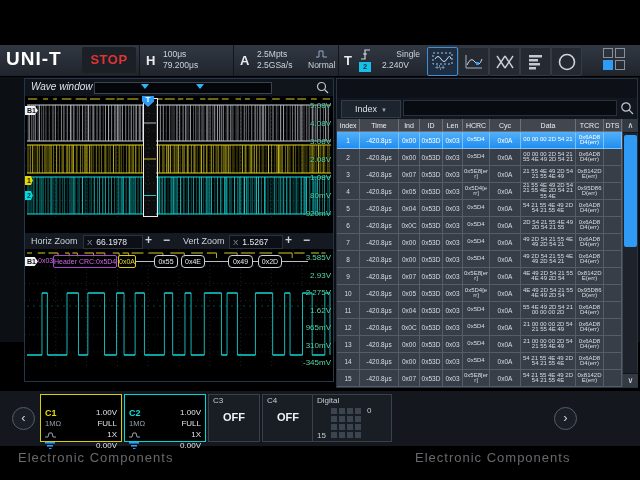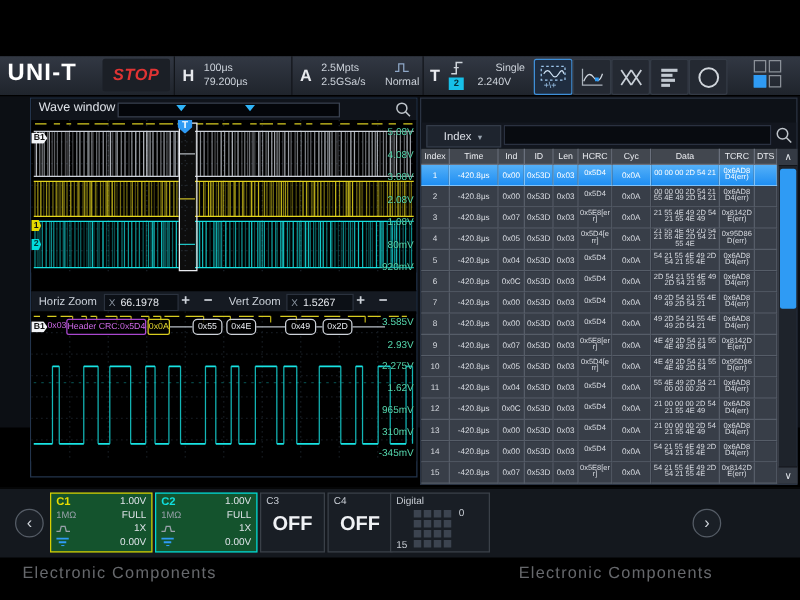--- a/index.html
+++ b/index.html
@@ -5,40 +5,40 @@
   html,body{margin:0;padding:0;background:#000;}
   .screen{position:relative;width:640px;height:480px;background:#000;overflow:hidden;
           font-family:"Liberation Sans",sans-serif;color:#e8eaee;-webkit-font-smoothing:antialiased;}
   .app{position:absolute;left:0;top:45px;width:640px;height:297px;background:#0c0f14;}
 
   
   .toolbar{position:absolute;left:0;top:0;width:640px;height:31px;
            background:linear-gradient(#323843,#1f242c);border-bottom:1px solid #000;}
   .logo{position:absolute;left:6px;top:3px;font-size:19px;font-weight:bold;letter-spacing:1px;color:#fff;}
   .stopbtn{position:absolute;left:82px;top:2px;width:54px;height:26px;background:#1b1f26;border-radius:2px;
-           color:#e03434;font-weight:bold;font-size:13px;text-align:center;line-height:26px;letter-spacing:.5px;font-style:italic;}
+           color:#e03434;font-weight:bold;font-size:13px;text-align:center;line-height:26px;letter-spacing:.5px;}
   .tsep{position:absolute;top:0;width:1px;height:31px;background:#12151a;}
   .tkey{position:absolute;top:8px;font-size:13px;font-weight:bold;color:#e8eaee;}
   .tv2{position:absolute;font-size:8.5px;color:#ccd2da;line-height:10px;}
   .modeico{position:absolute;}
   .trig-ico{position:absolute;}
   .trig-badge{position:absolute;width:12px;height:10px;background:#17c0e8;color:#042;color:#03303a;
               font-size:7.5px;font-weight:bold;text-align:center;line-height:10px;}
   .tico-btn{position:absolute;top:2px;width:29px;height:27px;background:#242932;border:1px solid #343b46;
             border-radius:2px;display:flex;align-items:center;justify-content:center;}
   .tico-btn.active{border-color:#3f8fd8;background:#1f2d40;}
   .gridico{position:absolute;right:12px;top:3px;width:25px;height:25px;display:grid;
            grid-template-columns:10px 10px;grid-template-rows:10px 10px;gap:2px;}
   .gridico .gq{border:1px solid #8a9098;}
   .gridico .gq.fill{background:#2f9bf4;border-color:#2f9bf4;}
 
   
   .wavepanel{position:absolute;left:24px;top:33px;width:310px;height:304px;background:#000;
              border:1px solid #23344c;box-sizing:border-box;}
-  .wavehdr{position:absolute;left:0;top:0;width:100%;height:17px;background:#10141b;border-bottom:1px solid #1a2330;}
+  .wavehdr{position:absolute;left:0;top:0;width:100%;height:17px;background:#10141b;border-bottom:1px solid #1a2330;font-style:italic;}
   .wavetitle{position:absolute;left:6px;top:2px;font-size:10px;color:#dfe3e9;}
   .minimap{position:absolute;left:69px;top:3px;width:176px;height:10px;background:#04060a;border:1px solid #3a4352;}
   .mtri{position:absolute;top:1px;width:0;height:0;border-left:4px solid transparent;border-right:4px solid transparent;
         border-top:5px solid #30b4f8;}
   .magico{position:absolute;right:4px;top:2px;}
   .plot{position:absolute;left:0;width:308px;background:#000;overflow:hidden;}
   .uplot{top:17px;height:122px;}
   .lplot{top:170px;height:120px;}
   .vlab{position:absolute;right:2px;font-size:8px;color:#55d6ad;text-shadow:0 0 2px #000;white-space:nowrap;}
   .trow-lab{position:absolute;left:0;width:308px;height:14px;background:#05070b;}
@@ -100,28 +100,28 @@
   .scr-up,.scr-dn{position:absolute;left:0;width:15px;height:13px;color:#dfe3e9;font-size:8px;
                   text-align:center;line-height:13px;background:#343a44;}
   .scr-up{top:0;border-bottom:1px solid #12151a;}
   .scr-dn{bottom:0;border-top:1px solid #12151a;}
   .scr-thumb{position:absolute;left:1px;top:16px;width:13px;height:112px;background:#2f9bf4;border-radius:2px;}
 
   
   .botbar{position:absolute;left:0;top:345px;width:640px;height:55px;background:#14181e;border-top:1px solid #000;}
   .circbtn{position:absolute;top:16px;width:21px;height:21px;border:1px solid #565d67;border-radius:50%;
            color:#cfd4da;font-size:13px;text-align:center;line-height:19px;background:#1a1f26;}
-  .chbox{position:absolute;top:3px;width:82px;height:48px;background:#14532d;box-sizing:border-box;padding:0 4px;}
+  .chbox{position:absolute;top:3px;width:82px;height:48px;background:#000000;box-sizing:border-box;padding:12px 4px;}
   .chrow{display:flex;justify-content:space-between;align-items:center;height:11px;font-size:8px;color:#dfe3e9;}
   .chname{font-weight:bold;font-size:9px;}
   .dim{color:#98a0aa;font-size:7.5px;}
   .offbox{position:absolute;top:3px;width:52px;height:48px;background:#191e25;border:1px solid #3a4048;
           box-sizing:border-box;padding:1px 4px;}
   .offbox .chname{font-size:8px;color:#c8cdd4;font-weight:normal;}
-  .offtxt{text-align:center;font-size:16px;font-weight:bold;color:#f0f2f5;margin-top:6px;}
+  .offtxt{text-align:center;font-size:11px;font-weight:bold;color:#f0f2f5;margin-top:6px;}
   .digbox{position:absolute;left:312px;top:3px;width:80px;height:48px;background:#191e25;border:1px solid #3a4048;
           box-sizing:border-box;padding:1px 4px;font-size:8px;color:#c8cdd4;}
   .dgrid{position:absolute;left:18px;top:13px;display:grid;grid-template-columns:repeat(4,6px);
          grid-template-rows:repeat(4,6px);gap:2px;}
   .dsq{background:#3c4450;}
   .dig0{position:absolute;left:54px;top:11px;}
   .dig15{position:absolute;left:4px;top:36px;}
   .clockbox{position:absolute;left:580px;top:3px;width:57px;height:48px;background:#20252d;box-sizing:border-box;text-align:center;}
   .clkicons{display:flex;justify-content:center;gap:7px;margin-top:3px;}
   .clktime{font-size:9px;color:#e6e9ee;margin-top:2px;}

